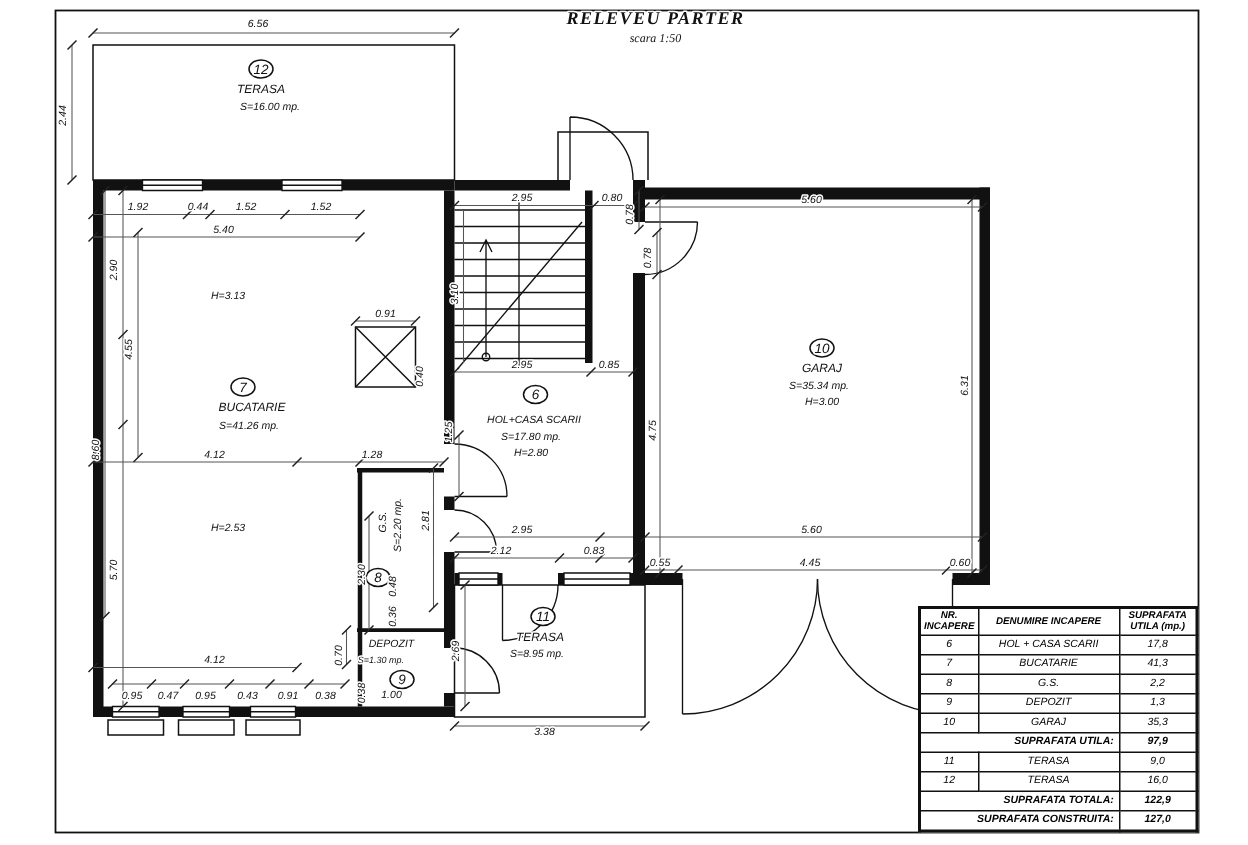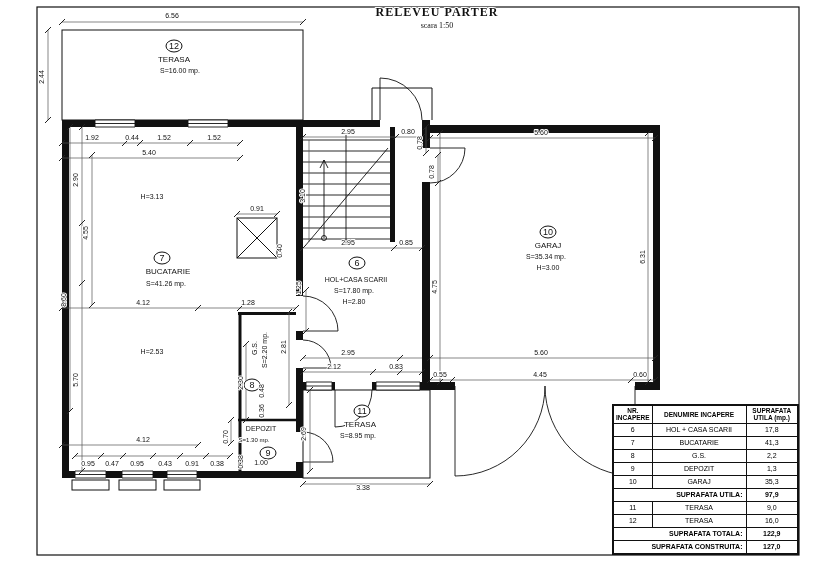--- a/index.html
+++ b/index.html
@@ -1,17 +1,17 @@
 <!DOCTYPE html>
 <html><head>
 <meta charset="utf-8">
 <style>
   html,body{margin:0;padding:0;background:#fff;}
   .sheet{position:relative;width:832px;height:563px;background:#fff;overflow:hidden;
-         font-family:"Liberation Sans",sans-serif;}
+         font-family:"Liberation Sans",sans-serif;font-style:italic;}
   svg{position:absolute;left:0;top:0;}
   svg text{font-family:"Liberation Sans",sans-serif;fill:#111;text-anchor:middle;
            paint-order:stroke;stroke:#fff;stroke-width:2px;stroke-linejoin:round;}
   svg text.title{font-family:"Liberation Serif",serif;font-weight:bold;font-size:12px;letter-spacing:1px;}
   svg text.subtitle{font-family:"Liberation Serif",serif;font-size:8px;}
   .numcircle{fill:#fff;stroke:#111;stroke-width:1;}
   #room-table{position:absolute;left:612px;top:404px;width:187px;border-collapse:collapse;
               background:#fff;border:2px solid #111;font-size:7px;}
   #room-table th,#room-table td{border:1px solid #111;padding:1px 2px;text-align:center;
               height:10px;line-height:1.15;}

